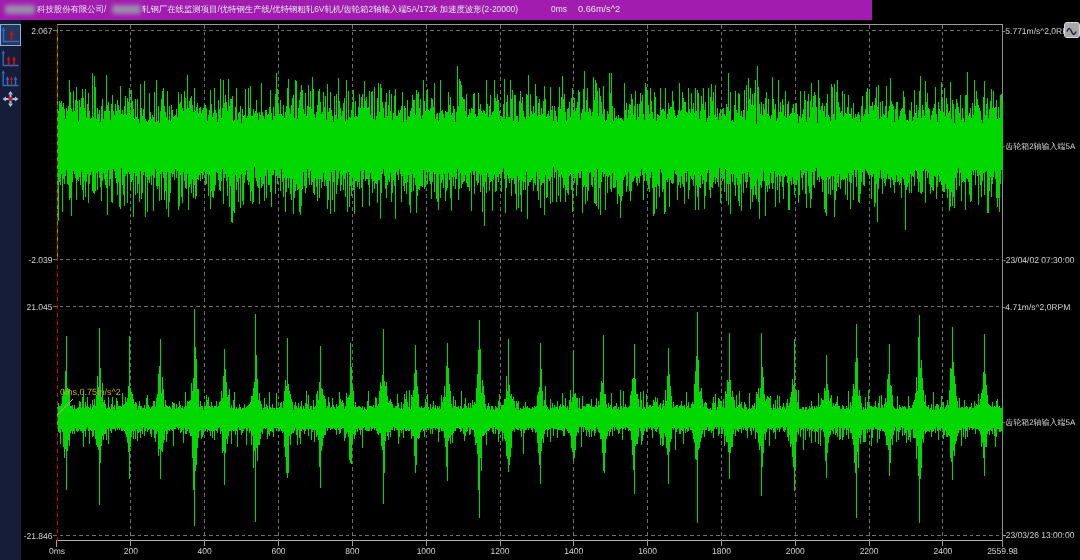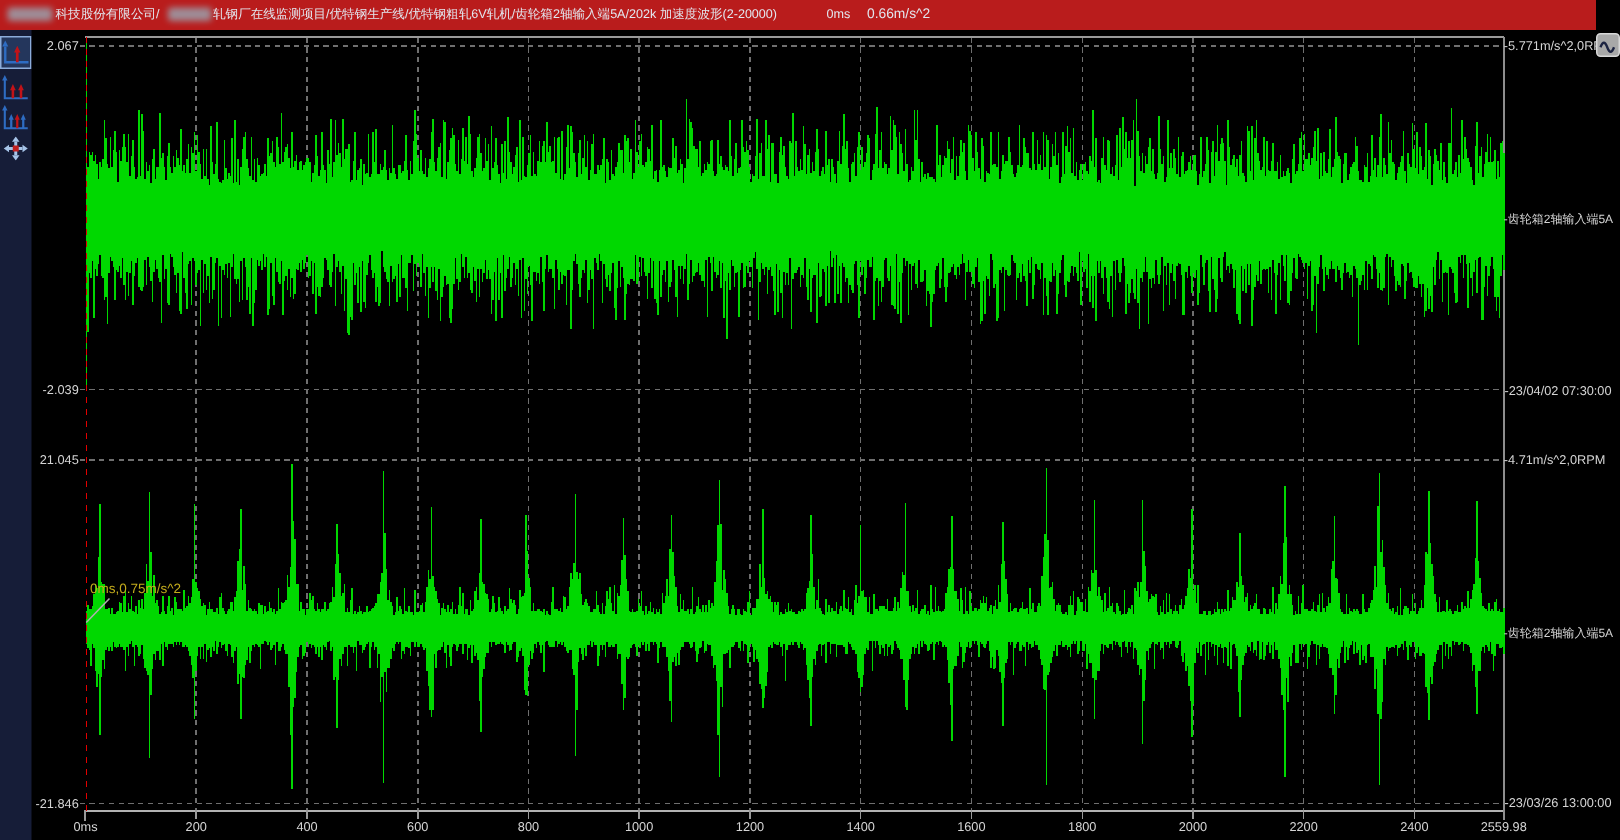--- a/index.html
+++ b/index.html
@@ -1,28 +1,28 @@
 <!DOCTYPE html>
 <html><head><meta charset="utf-8">
 <style>
 html,body{margin:0;padding:0;width:1080px;height:560px;background:#000;overflow:hidden}
 *{box-sizing:border-box;font-family:"Liberation Sans",sans-serif;-webkit-font-smoothing:antialiased}
-#topbar{position:absolute;left:0;top:0;width:1064px;height:20px;background:#b91c1c}
+#topbar{position:absolute;left:0;top:0;width:872px;height:20px;background:#a21caf}
 #topbar span{position:absolute;top:4px;font-size:8.4px;color:#e2e6ee;white-space:pre;letter-spacing:0}
 .blob{position:absolute;top:5px;height:9px;background:#9aa0ac;filter:blur(2px);border-radius:2px;opacity:.85}
 #sidebar{position:absolute;left:0;top:20px;width:21px;height:540px;background:#161d38}
 .ic{position:absolute;left:0}
 svg text{fill:#d4d4d4;font-size:8.5px;text-rendering:geometricPrecision}
 </style></head>
 <body>
 <div id="topbar">
   <div class="blob" style="left:5px;width:30px"></div>
   <span style="left:37px">科技股份有限公司/</span>
   <div class="blob" style="left:112px;width:29px"></div>
-  <span style="left:142px">轧钢厂在线监测项目/优特钢生产线/优特钢粗轧6V轧机/齿轮箱2轴输入端5A/202k 加速度波形(2-20000)</span>
+  <span style="left:142px">轧钢厂在线监测项目/优特钢生产线/优特钢粗轧6V轧机/齿轮箱2轴输入端5A/172k 加速度波形(2-20000)</span>
   <span style="left:551px">0ms</span>
   <span style="left:578px;font-size:9.2px;top:4px">0.66m/s^2</span>
 </div>
 <div id="sidebar">
   <svg class="ic" style="top:4px" width="21" height="22" viewBox="0 0 21 22">
     <rect x="0.5" y="0.5" width="20" height="21" fill="#24365c" stroke="#8cacda"></rect>
     <path d="M3.5 7V17.5H19" stroke="#2e6cc2" stroke-width="1.6" fill="none"></path>
     <path d="M3.5 3L5.5 7H1.5Z" fill="#2e6cc2"></path>
     <path d="M11.5 9.5V17.5" stroke="#c11318" stroke-width="1.8" fill="none"></path>
     <path d="M11.5 6.5L13.6 11H9.4Z" fill="#c11318"></path>

